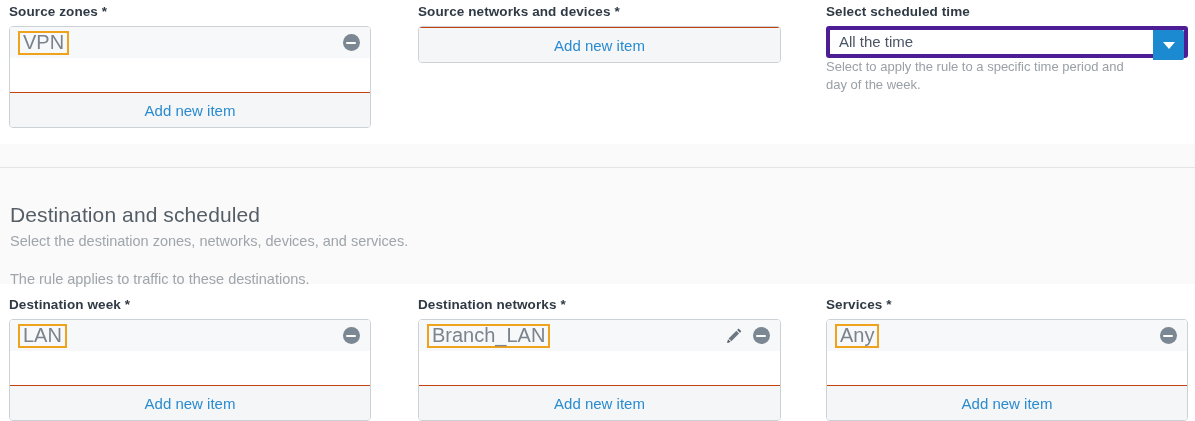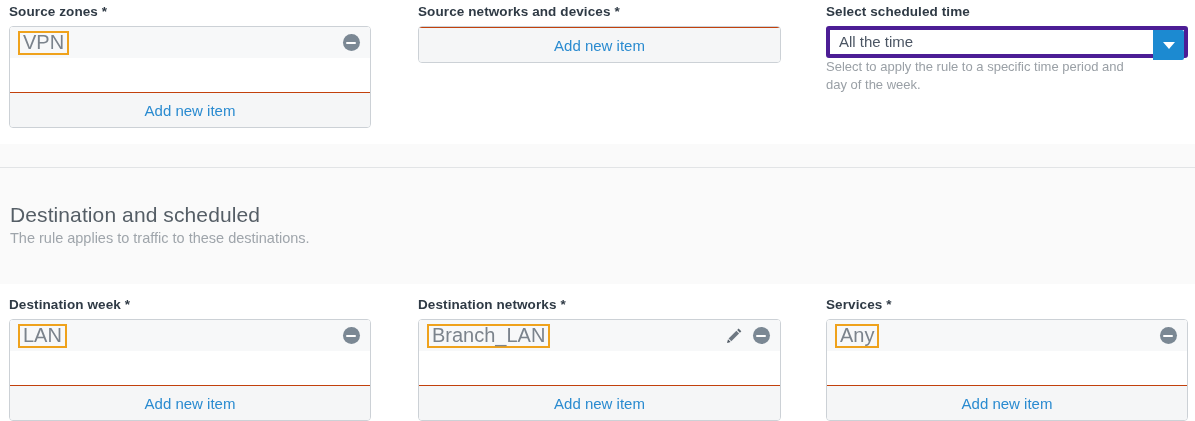--- a/index.html
+++ b/index.html
@@ -255,21 +255,22 @@
         <div>Select to apply the rule to a specific time period and</div>
         <div>day of the week.</div>
       </div>
     </div>
   </div>
 
   <div class="band" style="top:140px; height:140px;">
     <div class="band-rule" style="top:23px;"></div>
     <div style="position:absolute; left:10px; top:58px;">
       <div class="section-title">Destination and scheduled</div>
-      <div class="section-sub" style="margin-top:0;">The rule applies to traffic to these destinations.</div>
+      <div class="section-sub">Select the destination zones, networks, devices, and services.</div>
+      <div class="section-sub" style="margin-top:17px;">The rule applies to traffic to these destinations.</div>
     </div>
   </div>
 
   <div class="cols" style="top:293px;">
 
     <div class="col col-1">
       <div class="field-label">
         <span>Destination week</span>
         <span class="req-star">*</span>
       </div>

